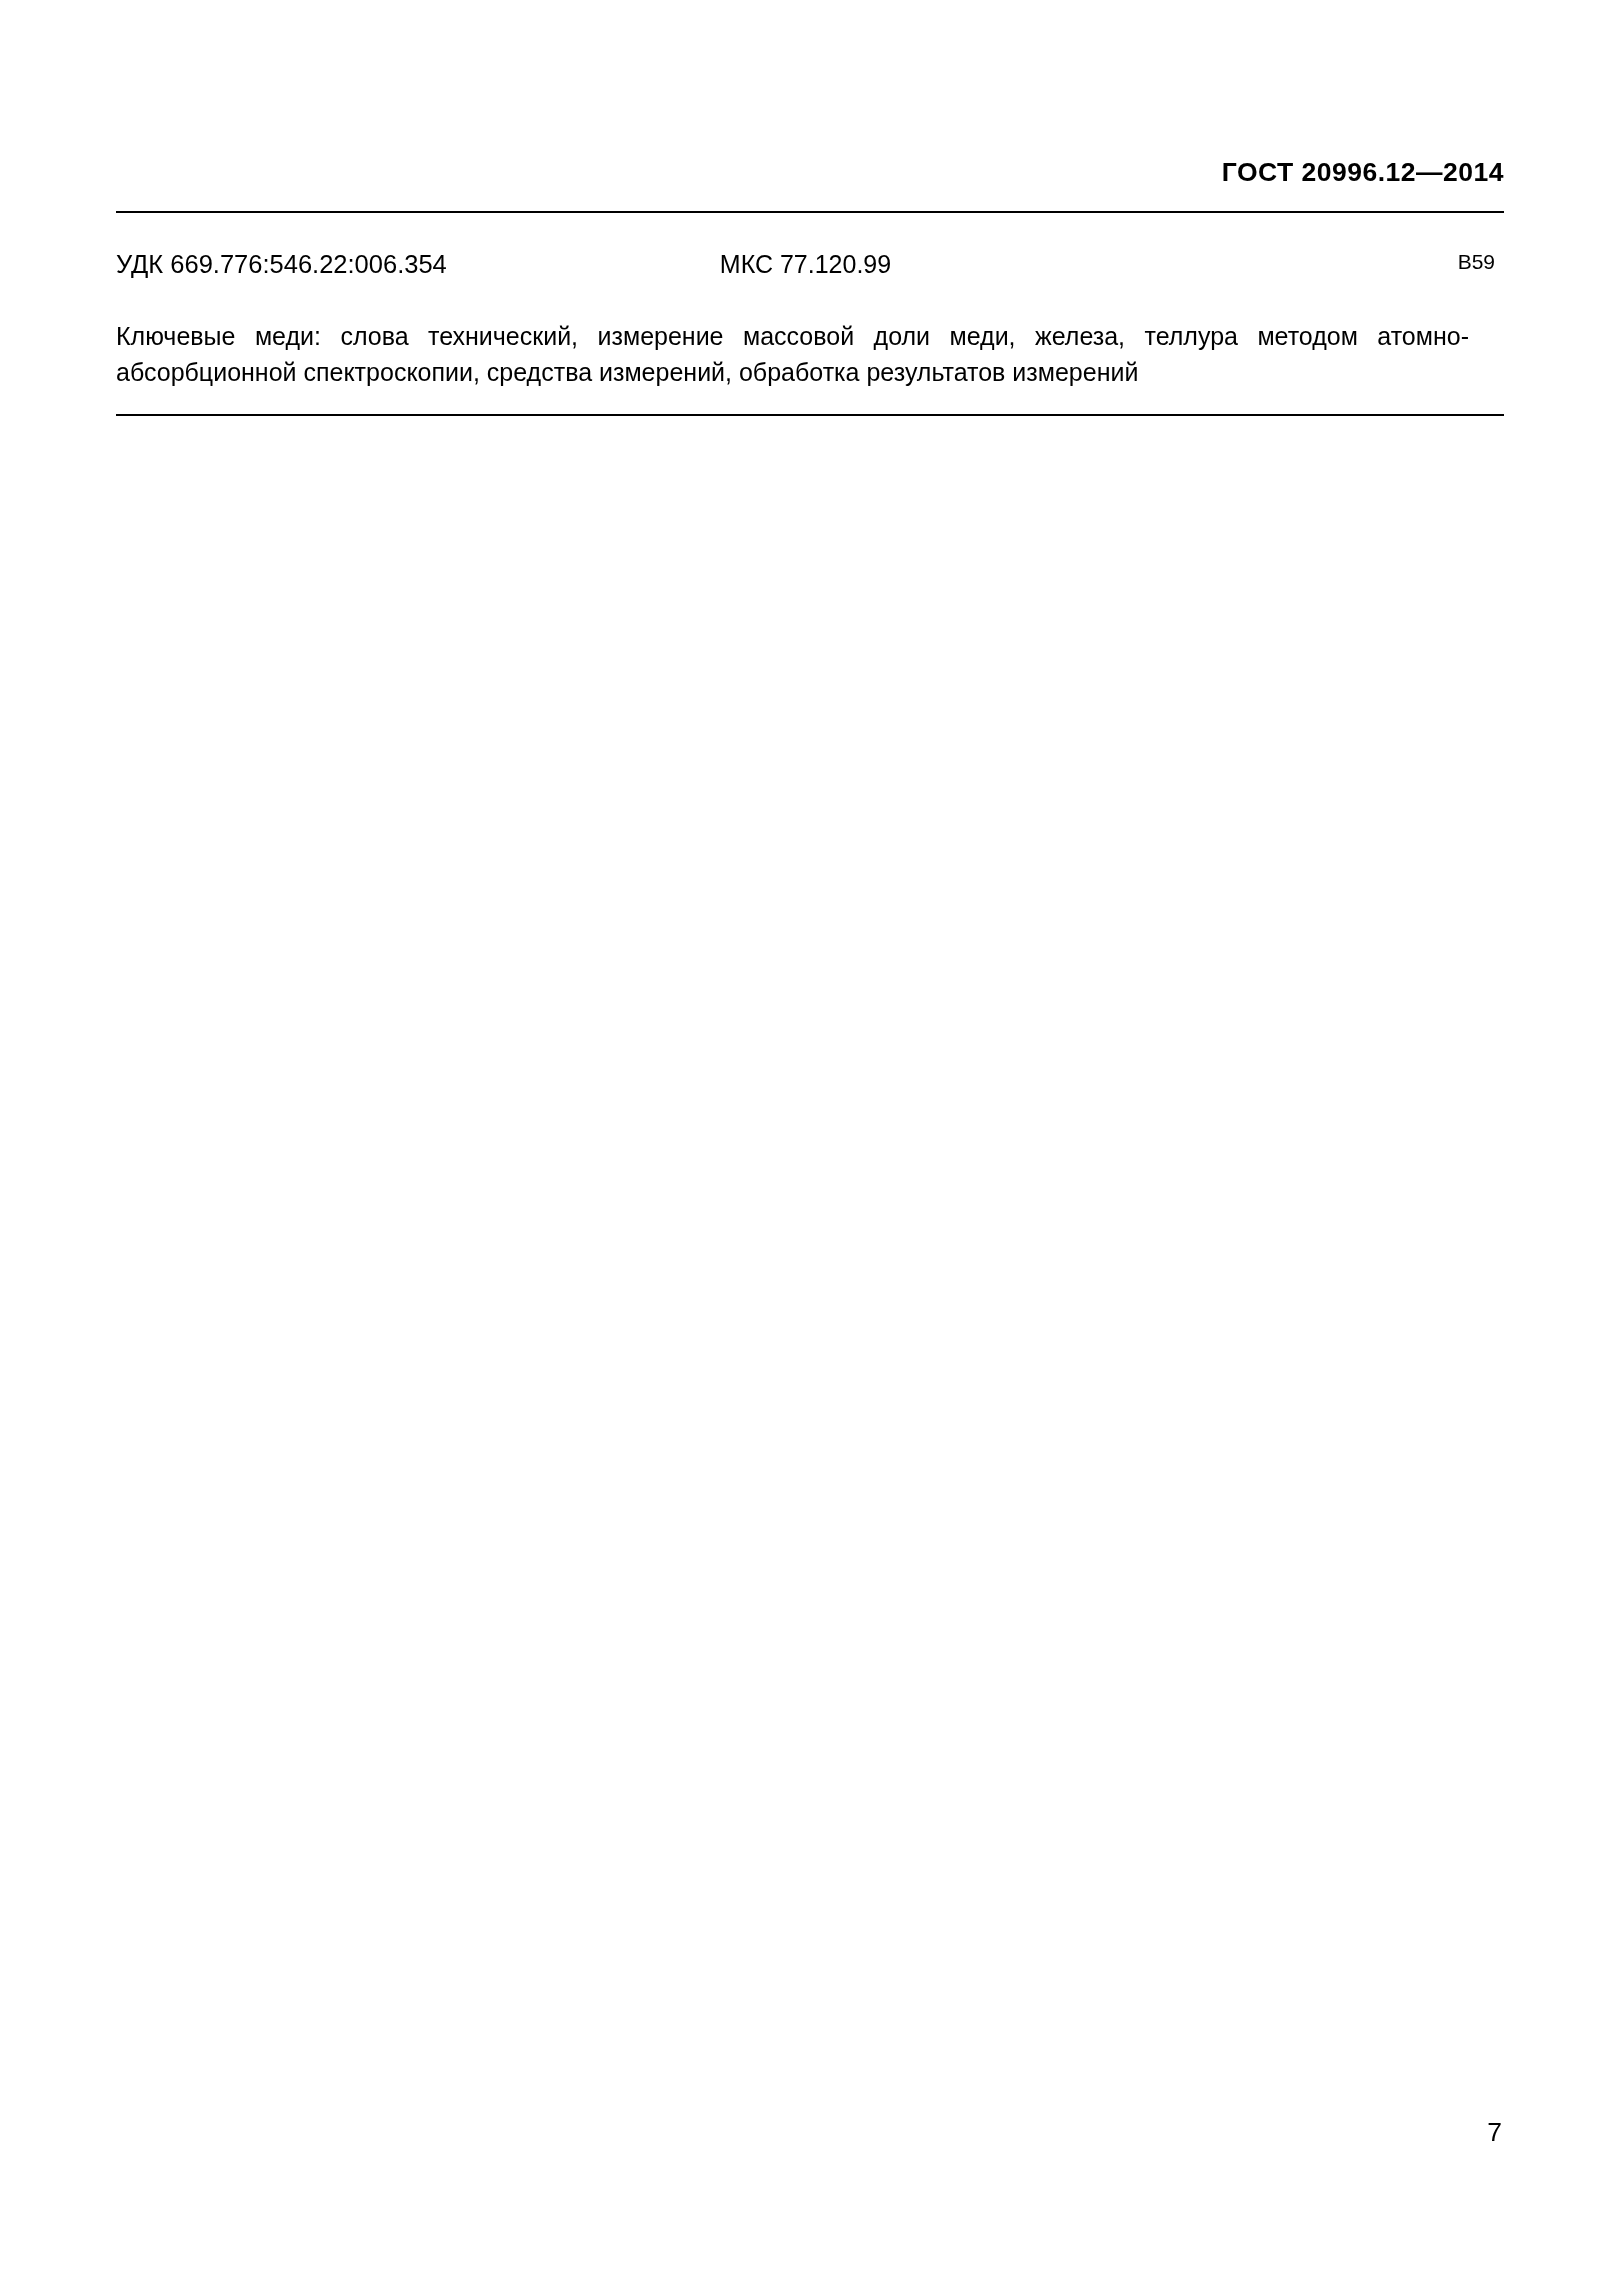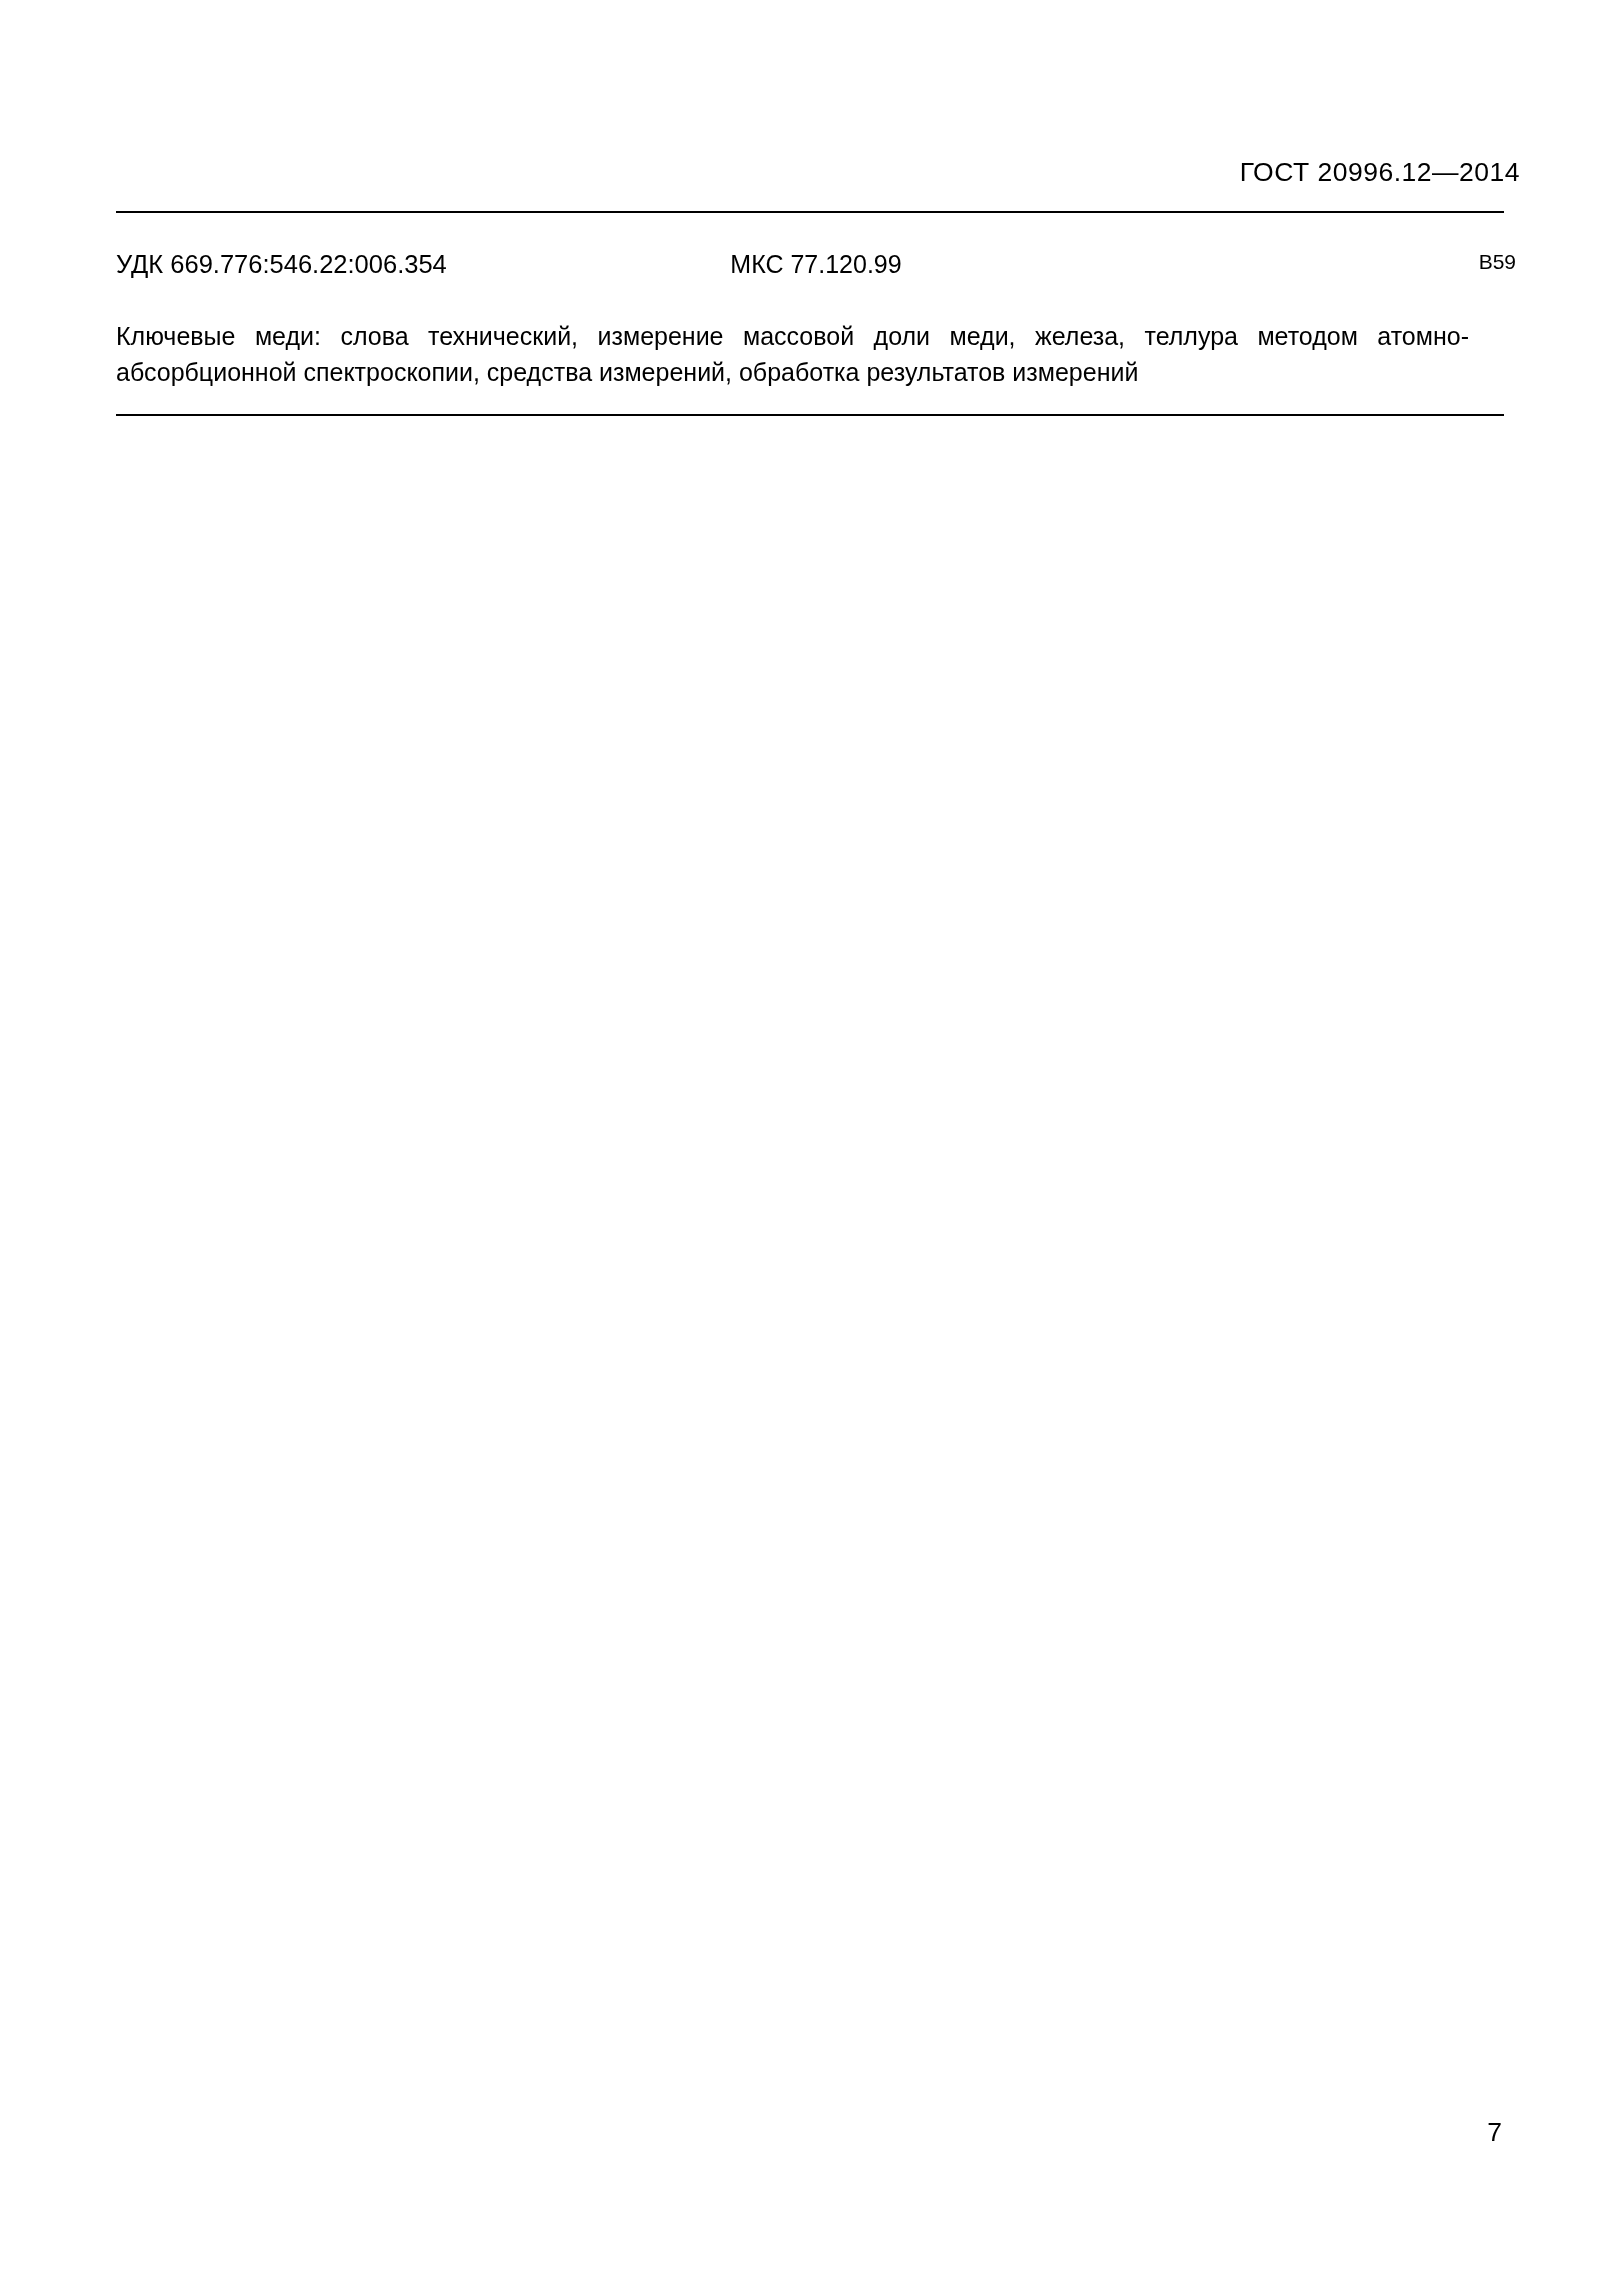--- a/index.html
+++ b/index.html
@@ -16,41 +16,41 @@
     position: relative;
     width: 1620px;
     height: 2293px;
     background: #ffffff;
     margin: 0 auto;
     overflow: hidden;
   }
   .header-code {
     position: absolute;
     top: 157px;
-    right: 100px;
+    right: 116px;
     font-size: 26.5px;
-    font-weight: normal;
+    font-weight: bold;
     letter-spacing: 0.5px;
     white-space: nowrap;
   }
   .rule {
     position: absolute;
     left: 116px;
     right: 116px;
     height: 0;
     border-top: 2px solid #000000;
   }
   .rule-top { top: 211px; }
   .rule-bottom { top: 414px; }
 
   .codes-row {
     position: absolute;
     top: 250px;
     left: 116px;
-    right: 104px;
+    right: 125px;
     height: 33px;
   }
   .codes-row .udk {
     position: absolute;
     left: 0;
     top: 0;
     font-size: 25.5px;
     white-space: nowrap;
   }
   .codes-row .mks {

